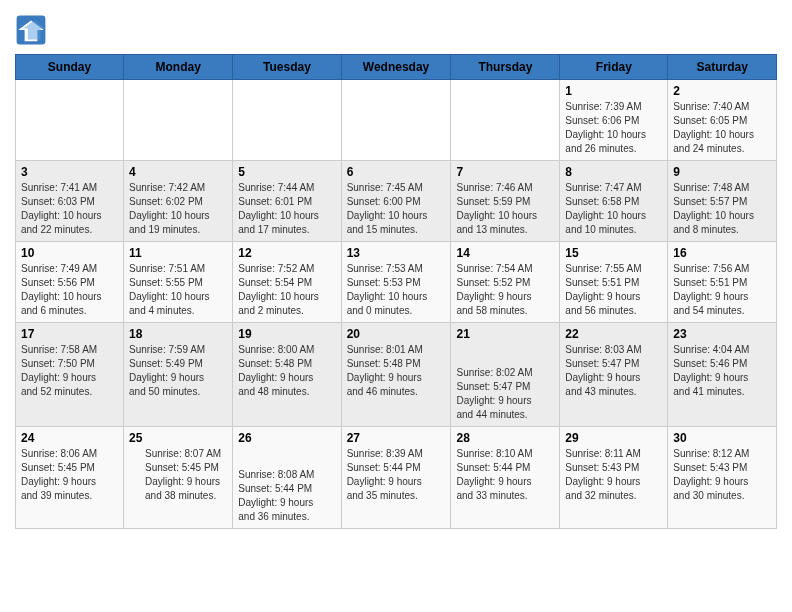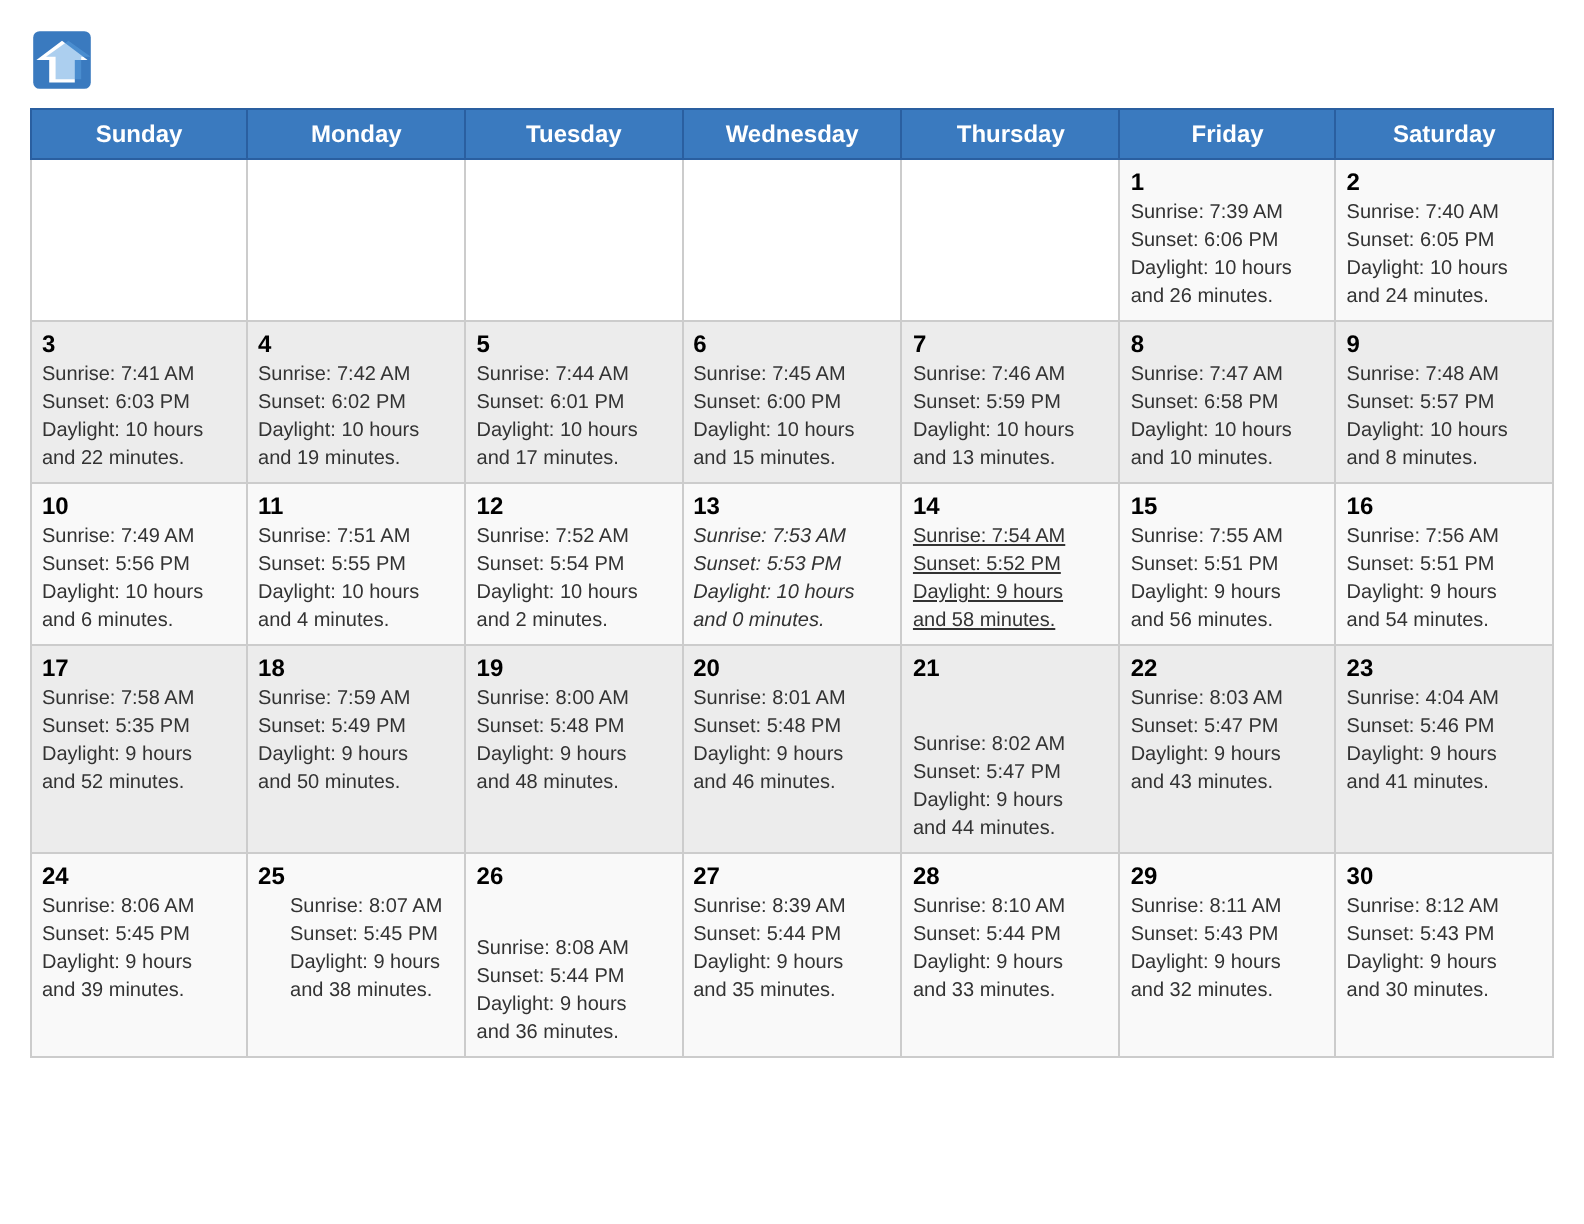--- a/index.html
+++ b/index.html
@@ -45,21 +45,21 @@
       font-weight: normal;
       color: #555;
     }
     table {
       width: 100%;
       border-collapse: collapse;
       font-size: 11px;
     }
     thead tr th {
       background: #3a7abf;
-      color: #ffffff;
+      color: #000000;
       text-align: center;
       padding: 5px 3px;
       font-size: 12px;
       font-weight: bold;
       border: 1px solid #2a5fa0;
     }
     tbody tr td {
       border: 1px solid #ccc;
       vertical-align: top;
       padding: 4px 5px;
@@ -210,28 +210,28 @@
         </td>
         <td>
           <span class="day-number">12</span>
           <div class="day-info" style="white-space: pre-line;">Sunrise: 7:52 AM
 Sunset: 5:54 PM
 Daylight: 10 hours
 and 2 minutes.</div>
         </td>
         <td>
           <span class="day-number">13</span>
-          <div class="day-info" style="white-space: pre-line; font-style: italic;">Sunrise: 7:53 AM
+          <div class="day-info" style="white-space: pre-line;">Sunrise: 7:53 AM
 Sunset: 5:53 PM
 Daylight: 10 hours
 and 0 minutes.</div>
         </td>
         <td>
           <span class="day-number">14</span>
-          <div class="day-info" style="white-space: pre-line; text-decoration: underline;">Sunrise: 7:54 AM
+          <div class="day-info" style="white-space: pre-line;">Sunrise: 7:54 AM
 Sunset: 5:52 PM
 Daylight: 9 hours
 and 58 minutes.</div>
         </td>
         <td>
           <span class="day-number">15</span>
           <div class="day-info" style="white-space: pre-line;">Sunrise: 7:55 AM
 Sunset: 5:51 PM
 Daylight: 9 hours
 and 56 minutes.</div>
@@ -241,21 +241,21 @@
           <div class="day-info" style="white-space: pre-line;">Sunrise: 7:56 AM
 Sunset: 5:51 PM
 Daylight: 9 hours
 and 54 minutes.</div>
         </td>
       </tr>
       <tr>
         <td>
           <span class="day-number">17</span>
           <div class="day-info" style="white-space: pre-line;">Sunrise: 7:58 AM
-Sunset: 5:35 PM
+Sunset: 7:50 PM
 Daylight: 9 hours
 and 52 minutes.</div>
         </td>
         <td>
           <span class="day-number">18</span>
           <div class="day-info" style="white-space: pre-line;">Sunrise: 7:59 AM
 Sunset: 5:49 PM
 Daylight: 9 hours
 and 50 minutes.</div>
         </td>

